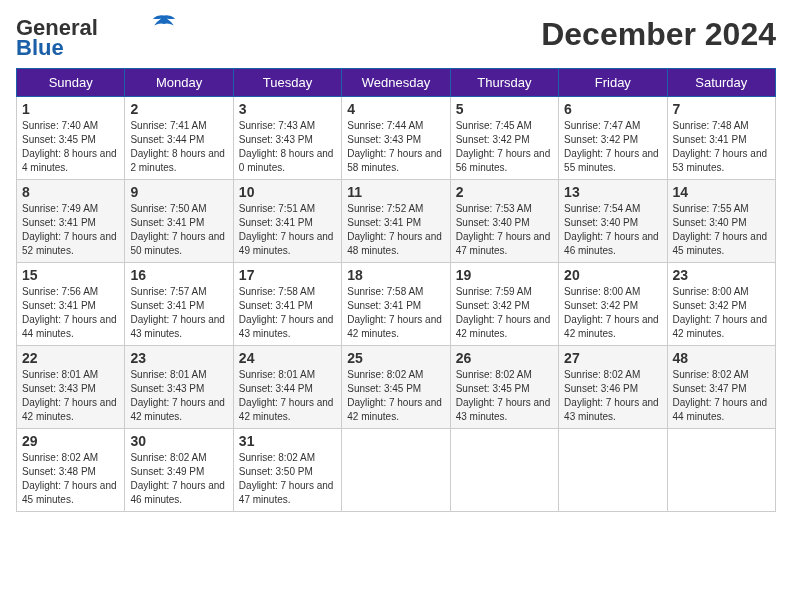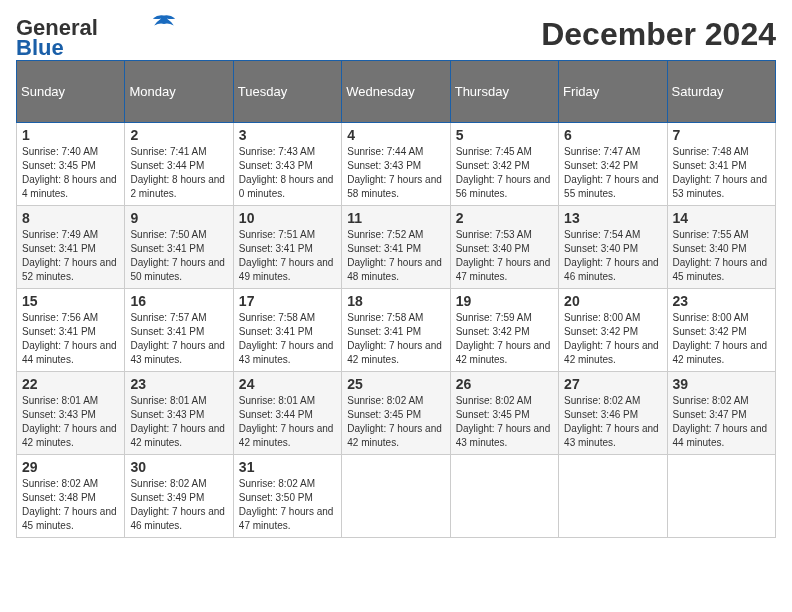--- a/index.html
+++ b/index.html
@@ -7,21 +7,21 @@
       font-family: Arial, sans-serif;
       background: #fff;
       width: 792px;
       min-height: 612px;
       padding: 16px;
     }
     .header {
       display: flex;
       justify-content: space-between;
       align-items: flex-start;
-      margin-bottom: 0;
+      margin-bottom: 8px;
     }
     .logo {
       display: flex;
       flex-direction: column;
       align-items: flex-start;
     }
     .logo-text {
       font-size: 22px;
       font-weight: bold;
       color: #333;
@@ -45,24 +45,24 @@
     .location {
       font-size: 16px;
       color: #555;
     }
     .calendar {
       width: 100%;
       border-collapse: collapse;
       font-size: 11px;
     }
     .calendar th {
-      background: #737373;
+      background: #4c1d95;
       color: #fff;
-      padding: 23px 4px;
-      text-align: left;
+      padding: 6px 4px;
+      text-align: center;
       font-size: 13px;
       font-weight: normal;
       border: 1px solid #1a5fa8;
     }
     .calendar td {
       border: 1px solid #ccc;
       vertical-align: top;
       padding: 4px 5px;
       width: calc(100% / 7);
       min-height: 80px;
@@ -339,21 +339,21 @@
       </td>
         <td>
         <span class="day-num">27</span>
         <div class="day-info">
           Sunrise: 8:02 AM<br>
           Sunset: 3:46 PM<br>
           Daylight: 7 hours and 43 minutes.
         </div>
       </td>
         <td>
-        <span class="day-num">39</span>
+        <span class="day-num">48</span>
         <div class="day-info">
           Sunrise: 8:02 AM<br>
           Sunset: 3:47 PM<br>
           Daylight: 7 hours and 44 minutes.
         </div>
       </td>
       </tr>
       <tr>
         <td>
         <span class="day-num">29</span>

